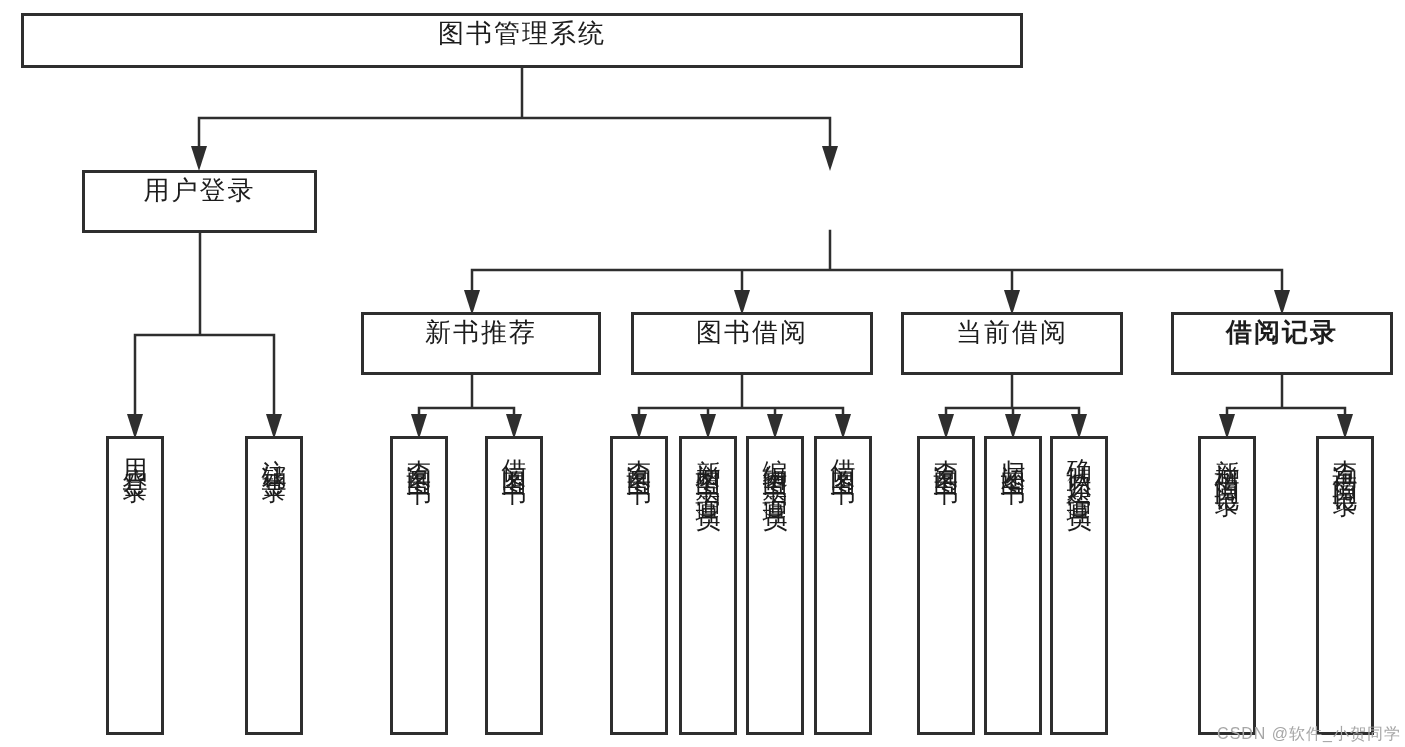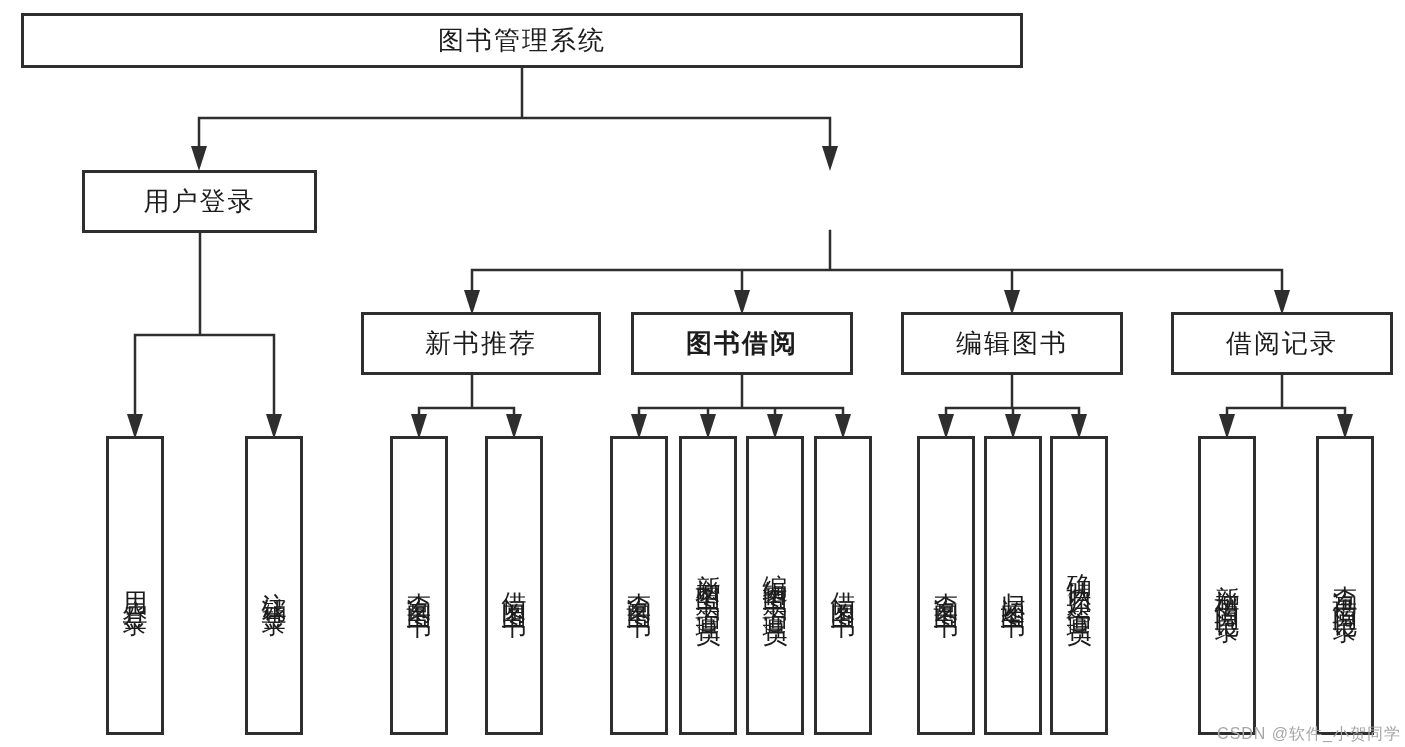--- a/index.html
+++ b/index.html
@@ -5,21 +5,21 @@
   html,body{margin:0;padding:0;background:#fff;}
   .canvas{
     position:relative;width:1405px;height:747px;background:#ffffff;
     font-family:"Liberation Sans",sans-serif;color:var(--text,#1c1c1c);
     overflow:hidden;
   }
   svg.connectors{position:absolute;left:0;top:0;z-index:1;}
   .node{
     position:absolute;box-sizing:border-box;background:#ffffff;
     border:3px solid var(--line,#2e2e2e);
-    display:flex;align-items:center;justify-content:center;z-index:2;
+    display:flex;justify-content:center;z-index:2;
   }
   .hbox span{font-size:26px;letter-spacing:2px;white-space:nowrap;}
   .vbox span{
     writing-mode:vertical-rl;text-orientation:mixed;
     font-size:25px;letter-spacing:7px;line-height:1;white-space:nowrap;
   }
   .watermark{
     position:absolute;right:4px;bottom:2px;z-index:5;
     font-size:16px;letter-spacing:1px;color:var(--watermark,#a6a6a6);
   }
@@ -66,27 +66,27 @@
     <span>图书管理系统</span>
   </div>
 
   <div class="node hbox" style="left:82px;top:170px;width:235px;height:63px;">
     <span>用户登录</span>
   </div>
 
   <div class="node hbox" style="left:361px;top:312px;width:240px;height:63px;">
     <span>新书推荐</span>
   </div>
-  <div class="node hbox" style="left:631px;top:312px;width:222px;height:63px;font-weight:bold;">
+  <div class="node hbox" style="left:631px;top:312px;width:242px;height:63px;">
     <span>图书借阅</span>
   </div>
   <div class="node hbox" style="left:901px;top:312px;width:222px;height:63px;">
-    <span>编辑图书</span>
+    <span>当前借阅</span>
   </div>
-  <div class="node hbox" style="left:1171px;top:312px;width:222px;height:63px;">
+  <div class="node hbox" style="left:1171px;top:312px;width:222px;height:63px;font-weight:bold;">
     <span>借阅记录</span>
   </div>
 
   <div class="node vbox" style="left:106px;top:436px;width:58px;height:299px;">
     <span>用户登录</span>
   </div>
   <div class="node vbox" style="left:245px;top:436px;width:58px;height:299px;">
     <span>注销登录</span>
   </div>
 

